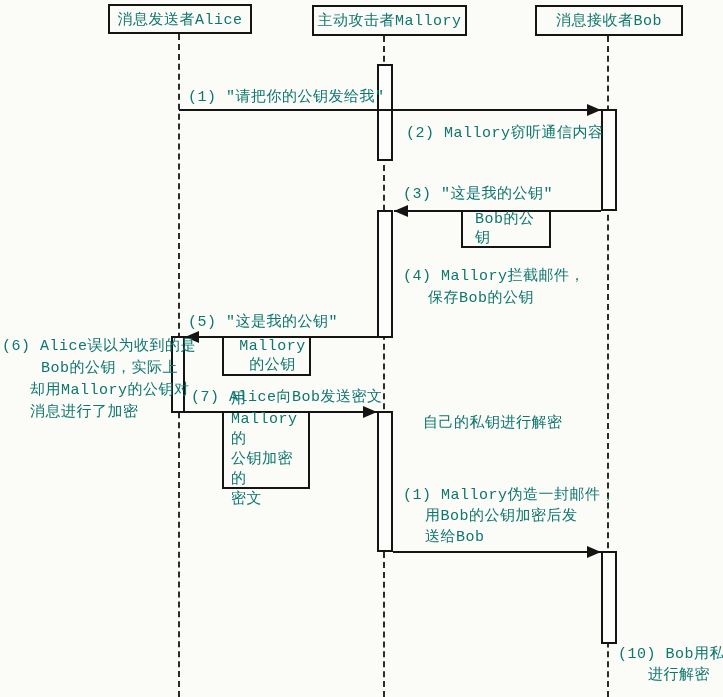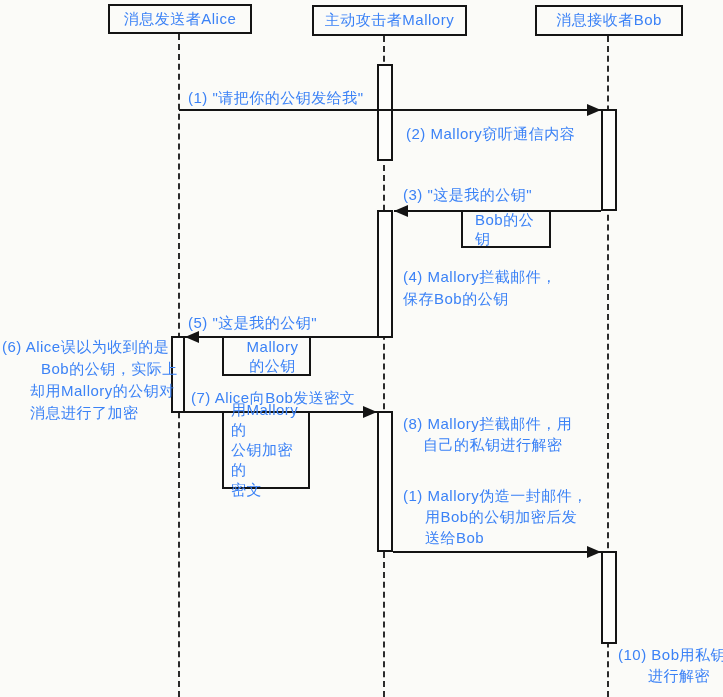--- a/index.html
+++ b/index.html
@@ -1,19 +1,19 @@
 <!DOCTYPE html>
 <html><head>
 <meta charset="utf-8">
 <style>
   html,body{margin:0;padding:0;background:#ffffff;}
   .diagram{
     position:relative;width:723px;height:697px;overflow:hidden;
-    background:#fbfbf8;color:#3b82f6;
-    font-family:Liberation Sans, sans-serif;
+    background:#fbfbf8;color:#0f766e;
+    font-family:Liberation Mono, monospace;
   }
   .lifeline{position:absolute;width:0;border-left:2px dashed #2b2b2b;z-index:1;}
   .actor{
     position:absolute;box-sizing:border-box;border:2px solid #141414;background:#fbfbf8;
     display:flex;align-items:center;justify-content:center;
     font-size:15px;letter-spacing:.5px;z-index:6;white-space:nowrap;
   }
   .bar{position:absolute;box-sizing:border-box;border:2px solid #141414;background:#fdfdfb;z-index:3;}
   .aline{position:absolute;height:2px;background:#141414;z-index:4;}
   .ahead{position:absolute;width:0;height:0;z-index:5;}
@@ -92,40 +92,39 @@
   <div class="label" style="left:406px;top:123px;">
     <div>(2) Mallory窃听通信内容</div>
   </div>
 
   <div class="label" style="left:403px;top:184px;">
     <div>(3) "这是我的公钥"</div>
   </div>
 
   <div class="label" style="left:403px;top:266px;line-height:22px;">
     <div>(4) Mallory拦截邮件，</div>
-    <div style="">保存Bob的公钥</div>
+    <div style="margin-left:25px;">保存Bob的公钥</div>
   </div>
 
   <div class="label" style="left:188px;top:312px;">
     <div>(5) "这是我的公钥"</div>
   </div>
 
   <div class="label" style="left:2px;top:336px;line-height:22px;">
     <div>(6) Alice误以为收到的是</div>
     <div style="margin-left:39px;">Bob的公钥，实际上</div>
     <div style="margin-left:28px;">却用Mallory的公钥对</div>
     <div style="margin-left:28px;">消息进行了加密</div>
   </div>
 
   <div class="label" style="left:191px;top:387px;">
     <div>(7) Alice向Bob发送密文</div>
   </div>
 
   <div class="label" style="left:403px;top:413px;">
-    <div>(8) Mallory拦截邮件，用</div>
     <div style="margin-left:20px;">自己的私钥进行解密</div>
   </div>
 
   <div class="label" style="left:403px;top:485px;">
     <div>(1) Mallory伪造一封邮件，</div>
     <div style="margin-left:22px;">用Bob的公钥加密后发</div>
     <div style="margin-left:22px;">送给Bob</div>
   </div>
 
   <div class="label" style="left:618px;top:644px;">

